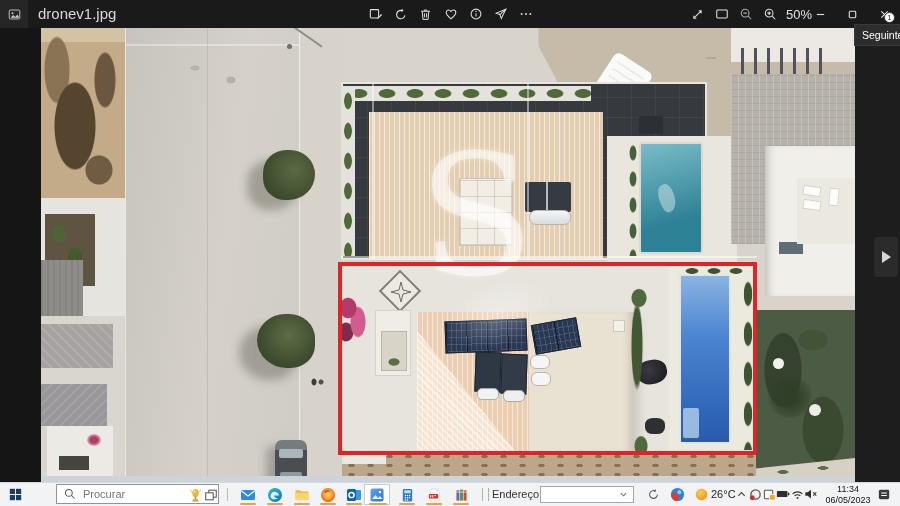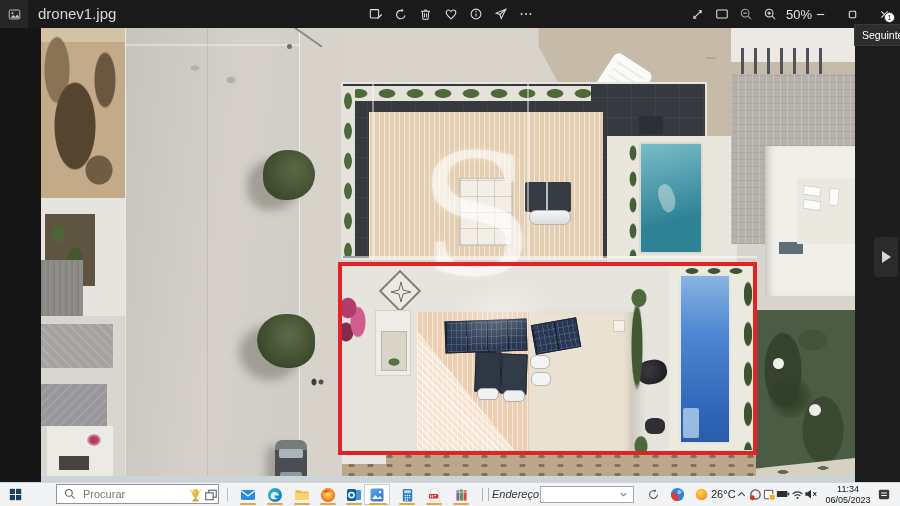--- a/index.html
+++ b/index.html
@@ -34,21 +34,21 @@
            box-sizing:border-box;z-index:50;}
   .startbtn{position:absolute;left:0;top:0;width:30px;height:23px;display:flex;align-items:center;justify-content:center;}
   .searchbox{position:absolute;left:32px;top:1px;width:163px;height:20px;background:#fff;border:1px solid #8f9499;
              box-sizing:border-box;display:flex;align-items:center;margin-left:24px;}
   .searchbox input{border:none;outline:none;font-size:11px;color:#444;width:100px;background:transparent;
                    font-family:"Liberation Sans",sans-serif;}
   .tbicon{position:absolute;top:2px;width:22px;height:19px;display:flex;align-items:center;justify-content:center;}
   .activebg{position:absolute;left:364px;top:1px;width:26px;height:21px;background:#fff;border:1px solid #c9ccd1;box-sizing:border-box;}
   .run{position:absolute;bottom:1px;height:2px;width:16px;background:#e8a33d;border-radius:1px;}
   .sep{position:absolute;top:5px;width:1px;height:13px;background:#b9bcbf;}
-  .addrlabel{position:absolute;left:492px;top:0;height:23px;line-height:23px;font-size:11px;color:#333;font-style:italic;}
+  .addrlabel{position:absolute;left:492px;top:0;height:23px;line-height:23px;font-size:11px;color:#333;}
   .combobox{position:absolute;left:540px;top:3px;width:94px;height:17px;background:#fff;border:1px solid #a3a6aa;
             box-sizing:border-box;display:flex;align-items:center;}
   .combobox input{border:none;outline:none;width:74px;font-size:10px;background:transparent;}
   .temp{position:absolute;left:711px;top:0;height:23px;line-height:23px;font-size:11px;color:#222;}
   .clock{position:absolute;left:824px;top:1px;width:48px;text-align:center;font-size:9px;color:#111;line-height:10.5px;}
   .tray{position:absolute;top:4px;width:14px;height:14px;display:flex;align-items:center;justify-content:center;}
   .badge{position:absolute;left:884px;top:12px;width:9px;height:9px;background:#fff;border:1px solid #3a3a3a;border-radius:50%;
          font-size:7px;line-height:9px;text-align:center;color:#222;z-index:51;}
 </style>
 </head>

